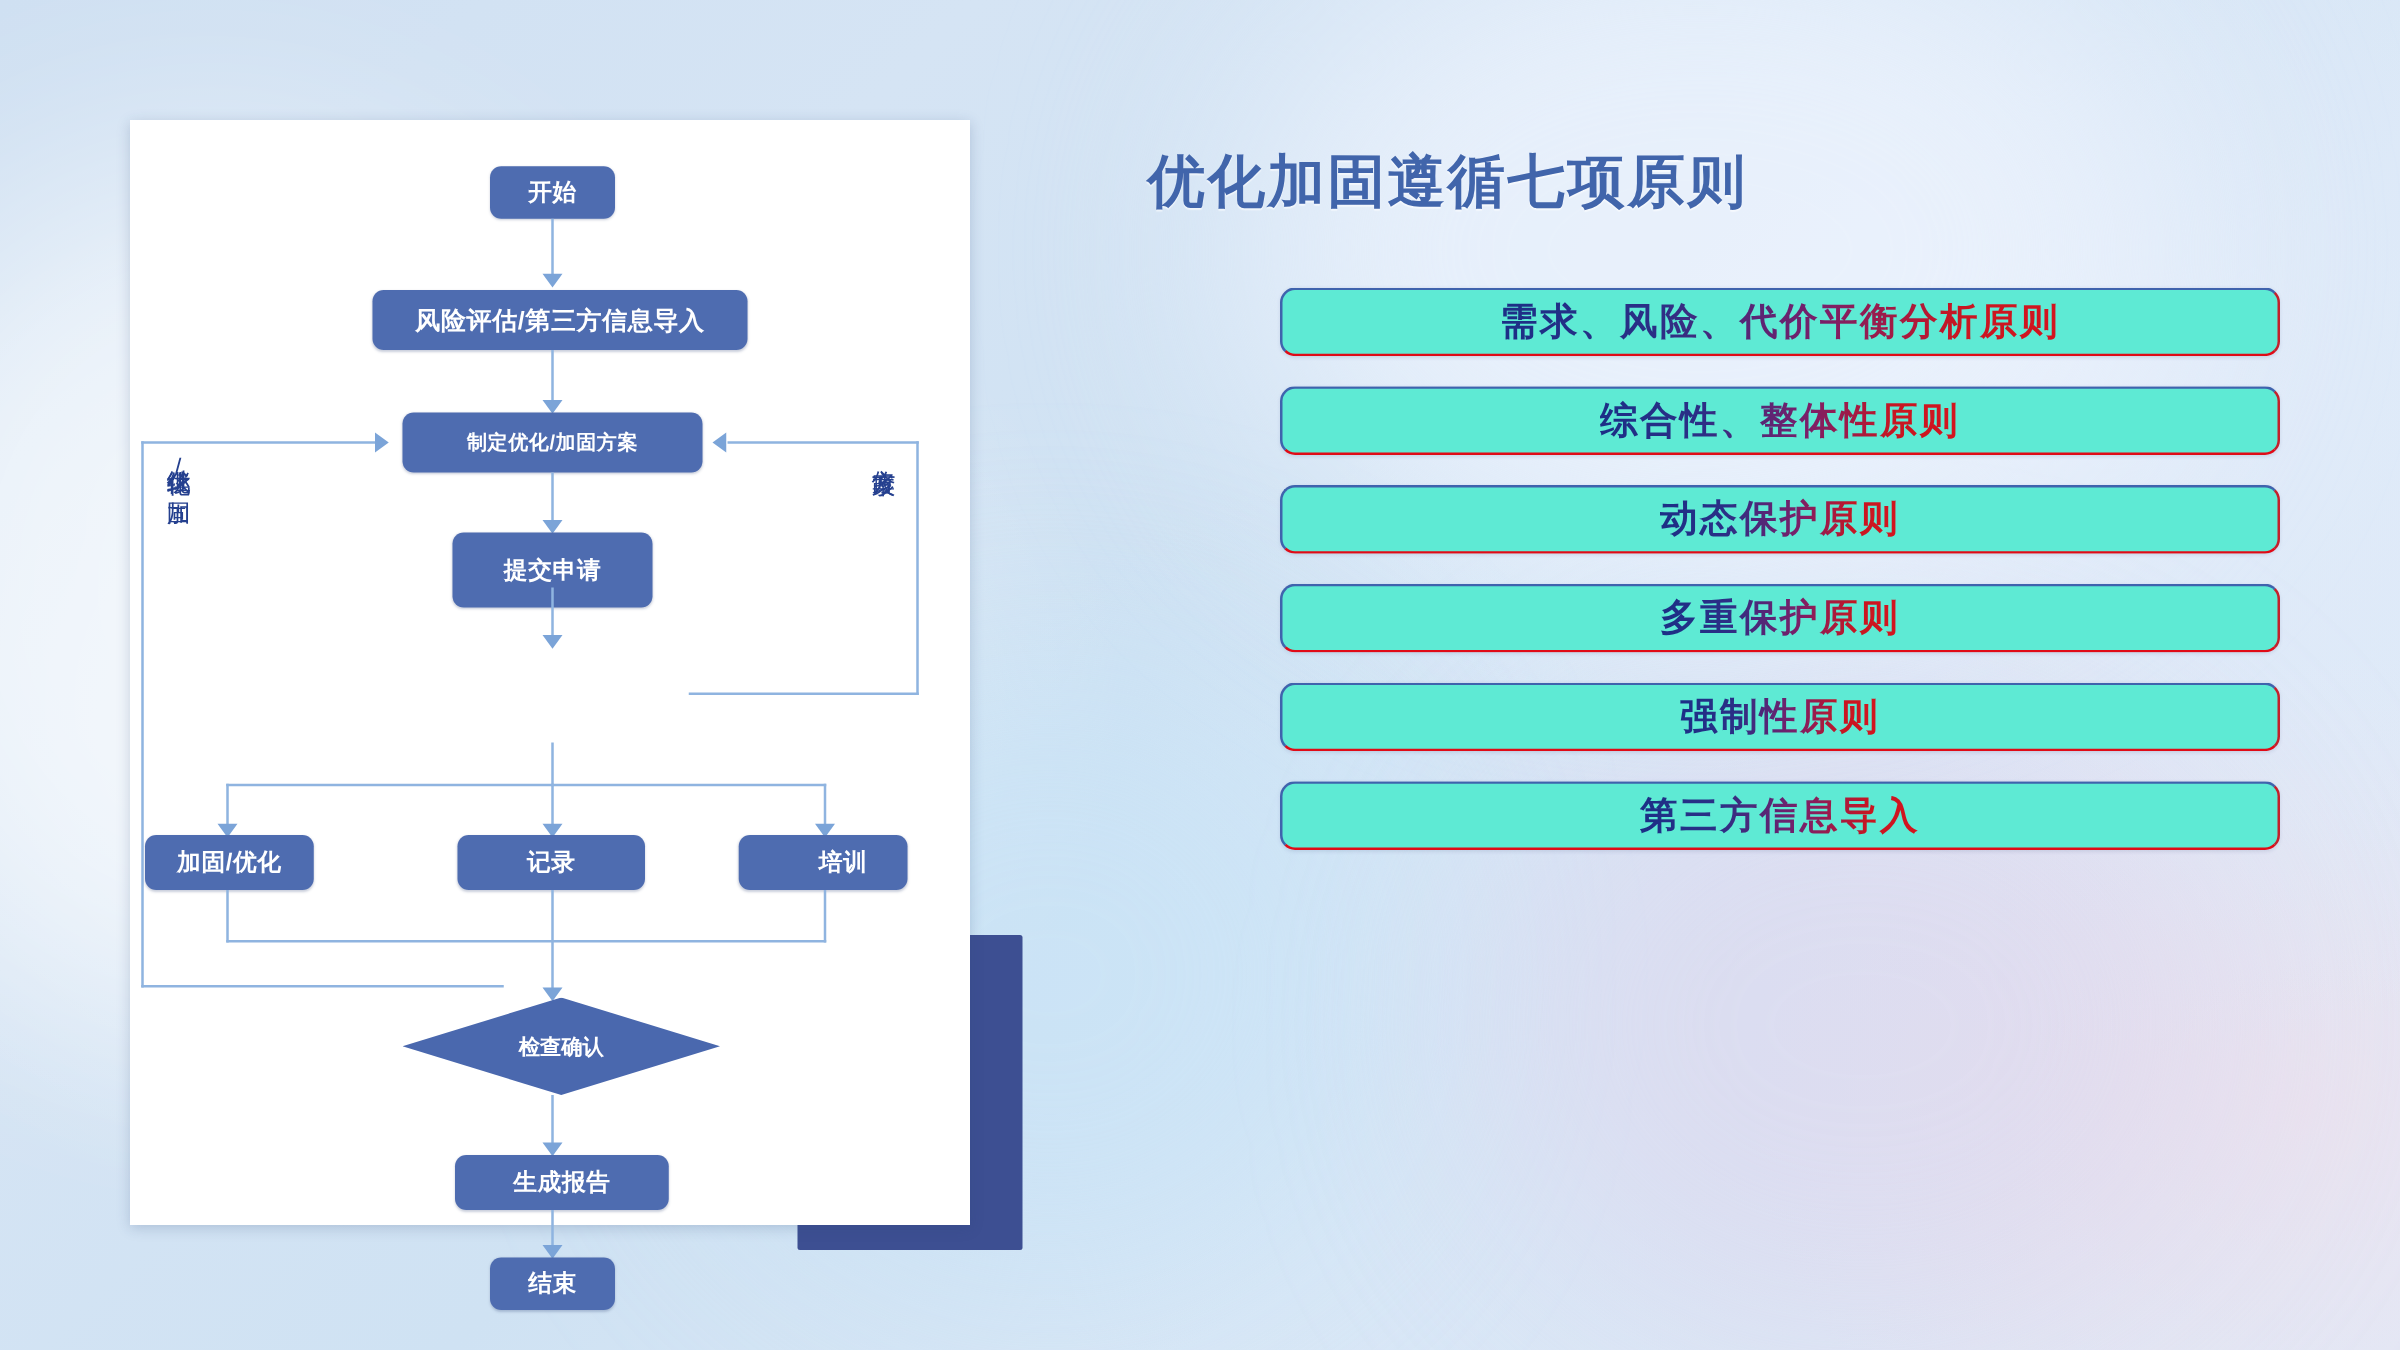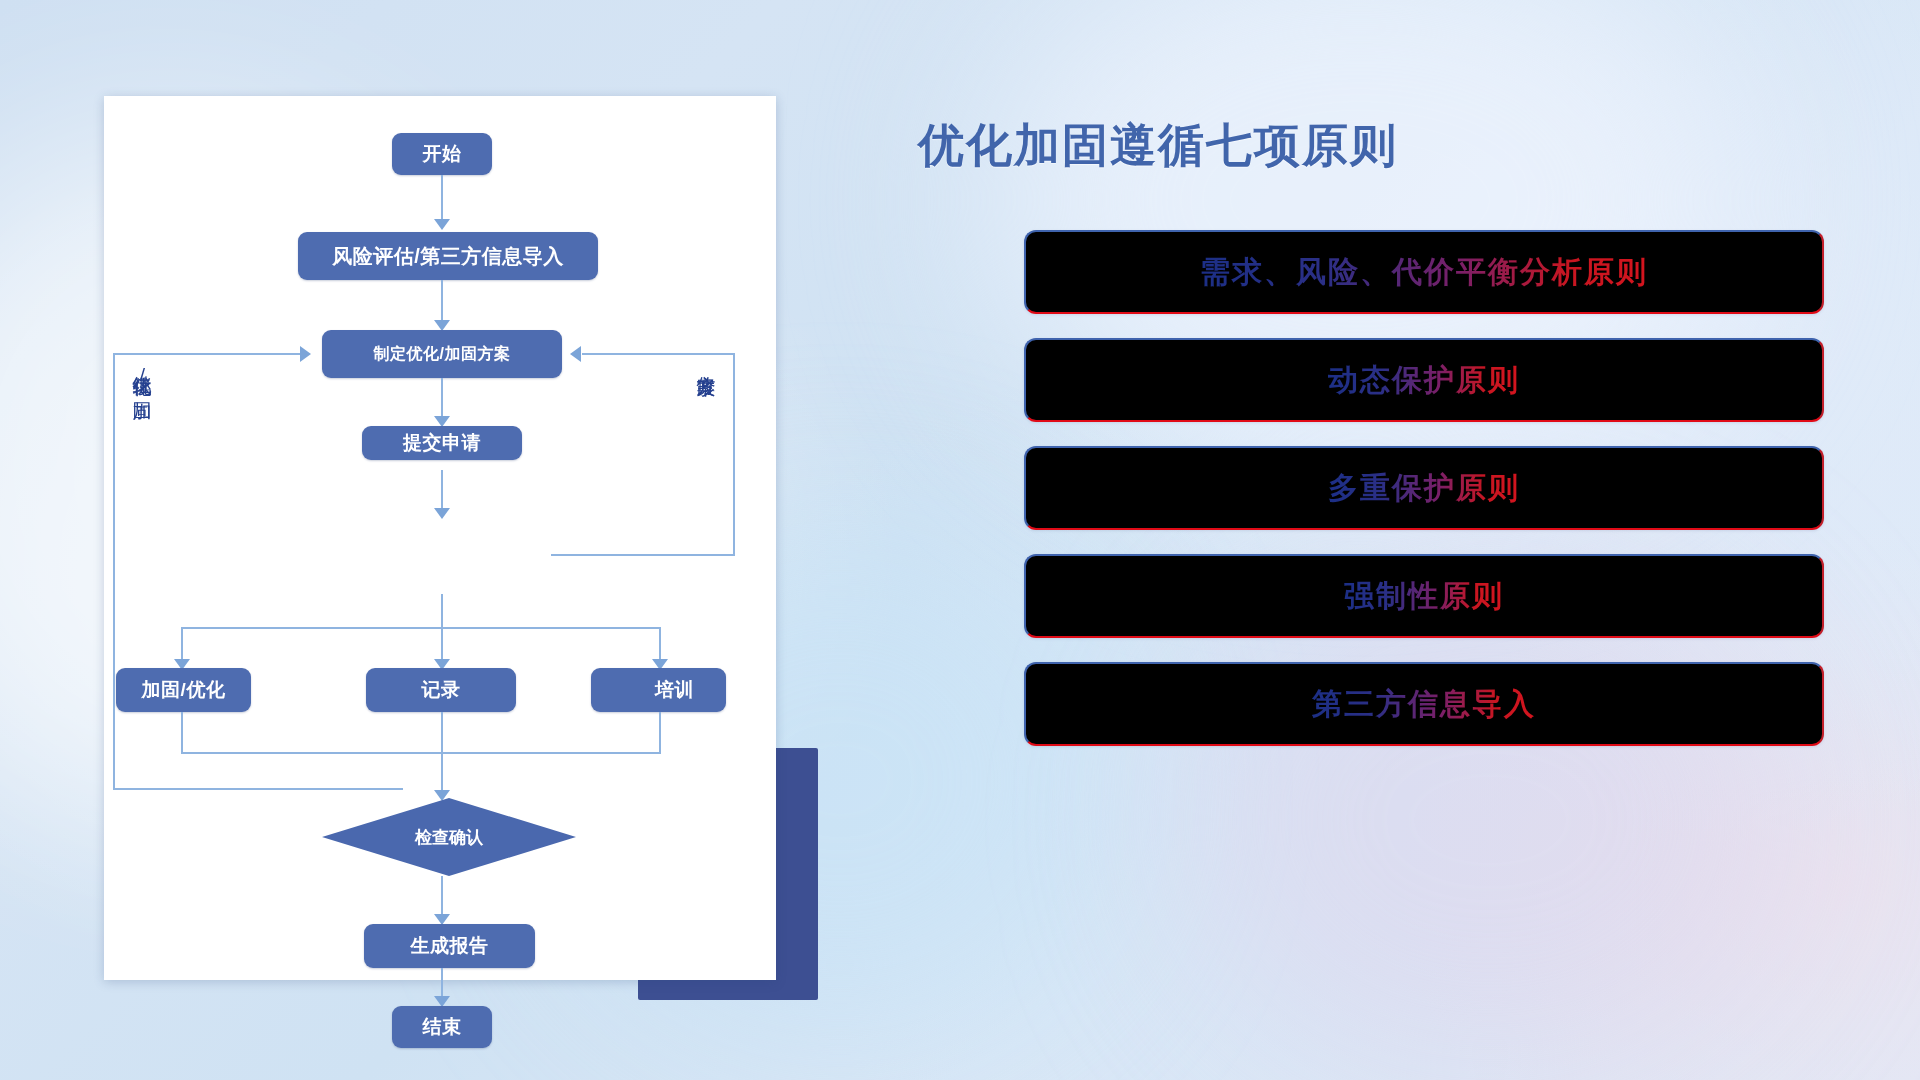--- a/index.html
+++ b/index.html
@@ -92,23 +92,23 @@
   .title {
     position: absolute; left: 1158px; top: 115px;
     transform: translateX(-50%);
     font-size: 46px; font-weight: bold; color: #4165ab;
     letter-spacing: 2px; white-space: nowrap;
     text-shadow: 0 1px 1px rgba(255,255,255,0.6);
   }
   .pill-list { position: absolute; left: 1024px; top: 230px; width: 800px; }
   .pill {
     position: relative;
-    height: 84px;
+    height: 55px;
     margin-bottom: 24px;
-    background: #000000;
+    background: #5eead4;
     border-radius: 12px;
     border-top: 2px solid #3f63ad;
     border-left: 2px solid #3f63ad;
     border-right: 2px solid #c3202b;
     border-bottom: 2px solid #e00b17;
     display: flex; align-items: center; justify-content: center;
     box-shadow: 0 1px 3px rgba(60,80,130,0.13);
   }
   .pill-text {
     font-size: 30px; font-weight: bold; letter-spacing: 2px; white-space: nowrap;
@@ -153,21 +153,21 @@
     <div class="vlabel" style="left:28px; top:264px;">继续优化/加固</div>
 
     <div class="vline" style="left:629px; top:257px; height:203px;"></div>
     <div class="hline" style="left:478px; top:257px; width:153px;"></div>
     <div class="arrow-l" style="left:466px; top:250px;"></div>
     <div class="hline" style="left:447px; top:458px; width:184px;"></div>
     <div class="vlabel" style="left:592px; top:264px;">方案修改</div>
 
     <div class="vline" style="left:337px; top:282px; height:44px;"></div>
     <div class="arrow-d" style="left:330px; top:320px;"></div>
-    <div class="node" style="left:258px; top:330px; width:160px; height:34px; font-size:19px;">
+    <div class="node" style="left:258px; top:330px; width:160px; height:60px; font-size:19px;">
       <span>提交申请</span>
     </div>
 
     <div class="vline" style="left:337px; top:374px; height:44px;"></div>
     <div class="arrow-d" style="left:330px; top:412px;"></div>
 
     <div class="vline" style="left:337px; top:498px; height:35px;"></div>
     <div class="hline" style="left:77px; top:531px; width:480px;"></div>
     <div class="vline" style="left:77px; top:531px; height:38px;"></div>
     <div class="vline" style="left:337px; top:531px; height:38px;"></div>
@@ -214,20 +214,23 @@
   </div>
 </div>
 
 <div class="title">优化加固遵循七项原则</div>
 
 <div class="pill-list">
   <div class="pill">
     <span class="pill-text">需求、风险、代价平衡分析原则</span>
   </div>
   <div class="pill">
+    <span class="pill-text">综合性、整体性原则</span>
+  </div>
+  <div class="pill">
     <span class="pill-text">动态保护原则</span>
   </div>
   <div class="pill">
     <span class="pill-text">多重保护原则</span>
   </div>
   <div class="pill">
     <span class="pill-text">强制性原则</span>
   </div>
   <div class="pill">
     <span class="pill-text">第三方信息导入</span>

